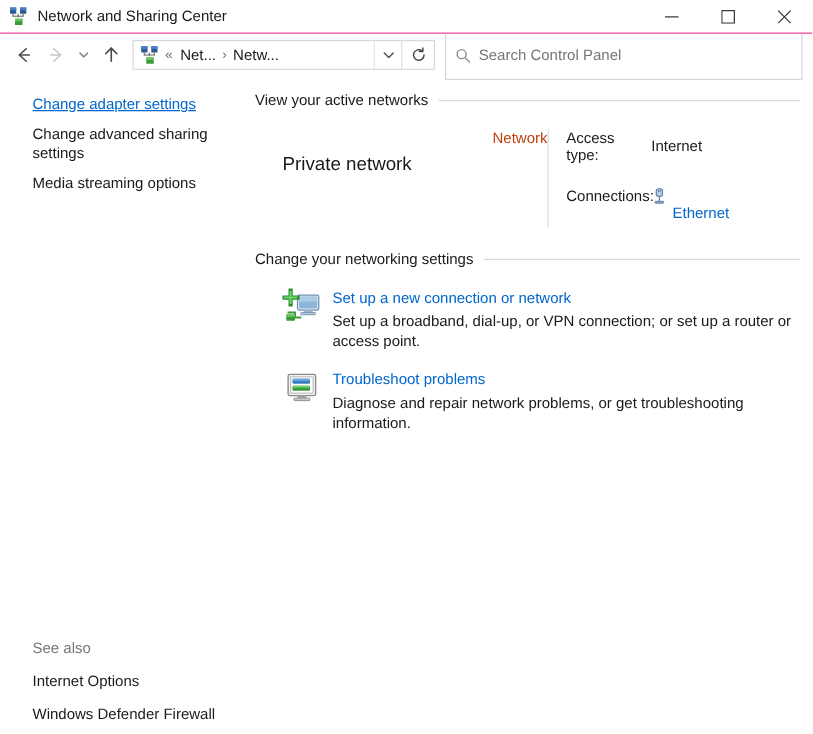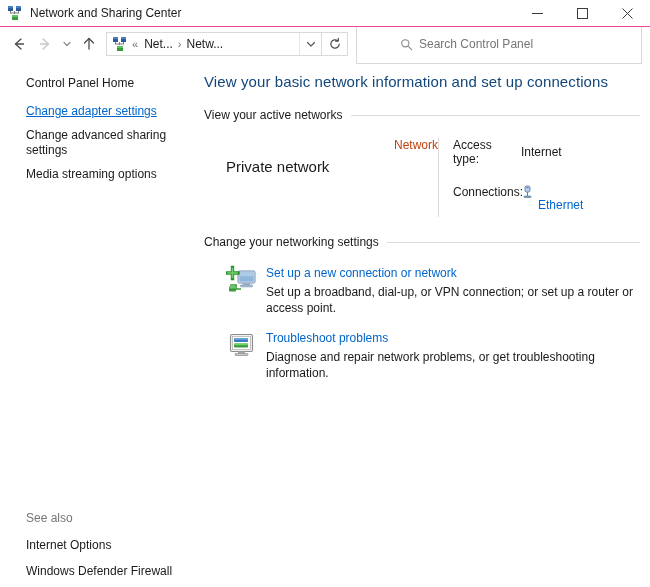--- a/index.html
+++ b/index.html
@@ -131,21 +131,20 @@
   }
   .searchbox {
     flex: 1;
     height: 40px;
     margin-left: 8px;
     border: 1px solid #d9d9d9;
     background: #ffffff;
     display: flex;
     align-items: center;
     box-sizing: border-box;
-    padding-left: 36px;
   }
   .search-ph {
     font-size: 12px;
     color: #767676;
     margin-left: 6px;
   }
 
   
   .content {
     display: flex;
@@ -384,34 +383,32 @@
         <path d="M8.1 8.1 L11.6 11.6" stroke="#8a8a8a" stroke-width="1.1" stroke-linecap="round"></path>
       </svg>
     </span>
     <span class="search-ph">Search Control Panel</span>
   </div>
 </div>
 
 <div class="content">
 
   <div class="sidebar">
-    <span class="side-link">Control Panel Home</span>
     <span class="side-link hot grouped">Change adapter settings</span>
     <span class="side-link grouped">Change advanced sharing settings</span>
     <span class="side-link">Media streaming options</span>
 
     <div class="seealso">
       <div class="seealso-title">See also</div>
       <span class="side-link">Internet Options</span>
       <span class="side-link">Windows Defender Firewall</span>
     </div>
   </div>
 
   <div class="main">
-    <h1 class="page-title">View your basic network information and set up connections</h1>
 
     <div class="section-head">
       <span>View your active networks</span>
       <span class="rule"></span>
     </div>
 
     <div class="netinfo">
       <div class="netinfo-left">
         <div class="net-name">Network</div>
         <div class="net-type">Private network</div>

